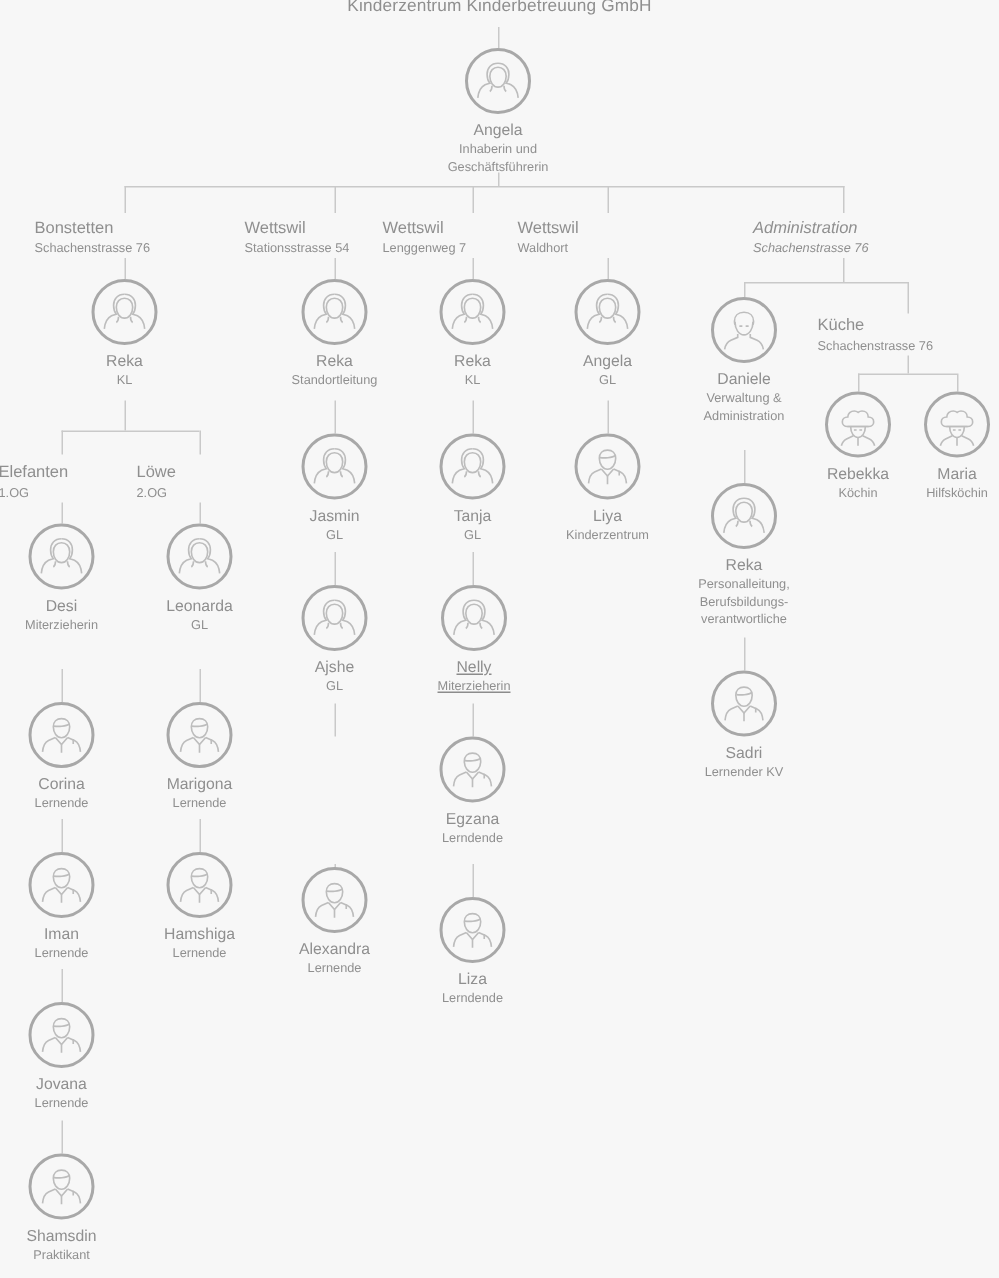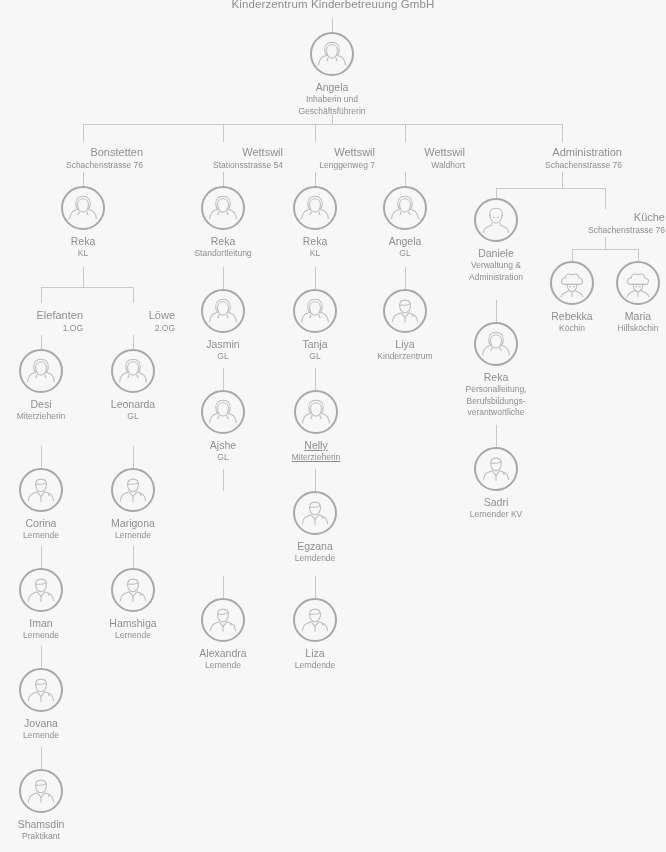--- a/index.html
+++ b/index.html
@@ -16,21 +16,21 @@
   .line{position:absolute;background:#c9c9c9;}
   .line.v{width:1px;}
   .line.h{height:1px;}
   
   .chart-title{
     position:absolute;left:0;right:0;top:-2px;
     text-align:center;font-size:11.5px;color:#8f8f8f;
     letter-spacing:.1px;
   }
   
-  .group{position:absolute;text-align:right;}
+  .group{position:absolute;text-align:left;}
   .group .g-name{font-size:11px;color:#8f8f8f;line-height:13px;}
   .group .g-sub{font-size:8.5px;color:#8f8f8f;line-height:12px;}
   
   .node{position:absolute;text-align:center;width:92px;}
   .avatar{
     width:44px;height:44px;margin:0 auto;
     border:2px solid #a8a8a8;border-radius:50%;
     background:#f7f7f7;
     display:block;
     box-sizing:border-box;
@@ -125,21 +125,21 @@
     <div class="g-sub">Stationsstrasse 54</div>
   </div>
   <div class="group" style="left:255px;top:146px;width:120px;">
     <div class="g-name">Wettswil</div>
     <div class="g-sub">Lenggenweg 7</div>
   </div>
   <div class="group" style="left:345px;top:146px;width:120px;">
     <div class="g-name">Wettswil</div>
     <div class="g-sub">Waldhort</div>
   </div>
-  <div class="group" style="left:502px;top:146px;width:120px;">
+  <div class="group" style="left:502px;top:146px;width:120px;font-style:italic;">
     <div class="g-name">Administration</div>
     <div class="g-sub">Schachenstrasse 76</div>
   </div>
   <div class="group" style="left:545px;top:211px;width:120px;">
     <div class="g-name">Küche</div>
     <div class="g-sub">Schachenstrasse 76</div>
   </div>
   <div class="group" style="left:-1px;top:309px;width:84px;">
     <div class="g-name">Elefanten</div>
     <div class="g-sub">1.OG</div>
@@ -473,21 +473,21 @@
         <path d="M16 18.5c0-4 2.6-6.6 6-6.6s6 2.6 6 6.6c0 4.4-2.6 8-6 8s-6-3.6-6-8z"></path>
         <path d="M17.6 25.5c0 2.2-.4 3.4-1.6 4.2M26.4 25.5c0 2.2.4 3.4 1.6 4.2"></path>
       </g>
         </svg>
     </div>
     <div class="n-name">Ajshe</div>
     <div class="n-role">GL</div>
   </div>
 
 
-  <div class="node" style="left:177px;top:598px;">
+  <div class="node" style="left:177px;top:578px;">
     <div class="avatar">
       <svg viewBox="0 0 44 44">
           <g fill="none" stroke="#bdbdbd" stroke-width="1.2">
         <path d="M22 10c-3.6 0-6 2.4-6 6 0 4.4 2.6 8 6 8s6-3.6 6-8c0-3.6-2.4-6-6-6z"></path>
         <path d="M16.5 15.5c2.6.4 9 .4 11.2-1.6"></path>
         <path d="M17.5 23.8l-5 2.2c-2.6 1.2-4 3.6-4.4 8.4"></path>
         <path d="M26.5 23.8l5 2.2c2.6 1.2 4 3.6 4.4 8.4"></path>
         <path d="M17.5 23.8L22 29l4.5-5.2"></path>
         <path d="M22 29v6"></path>
         <path d="M30.6 25.2v3.4"></path>

